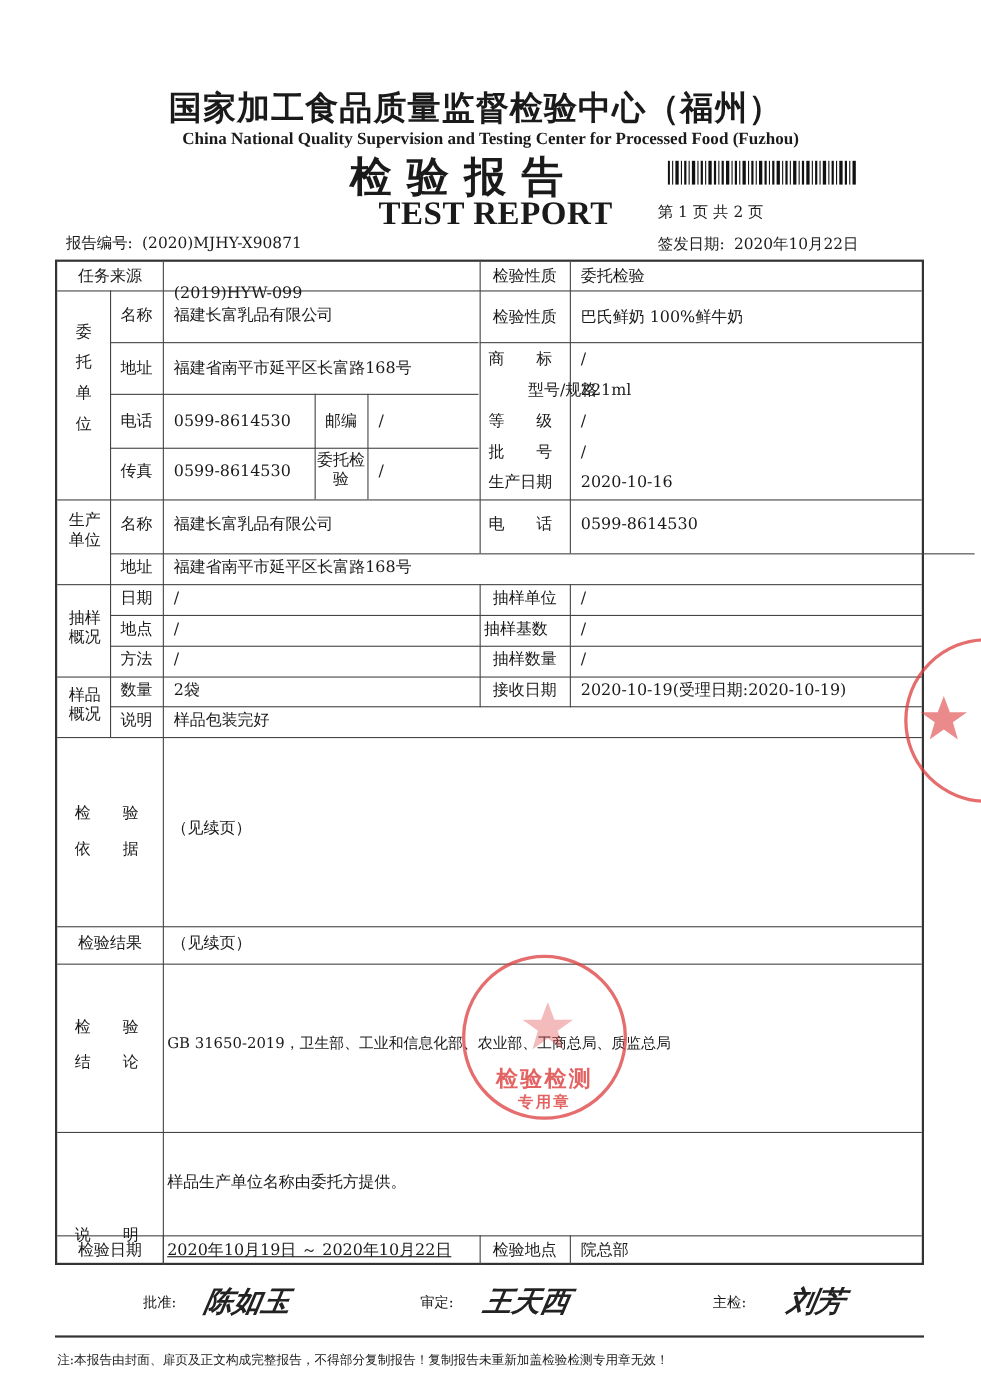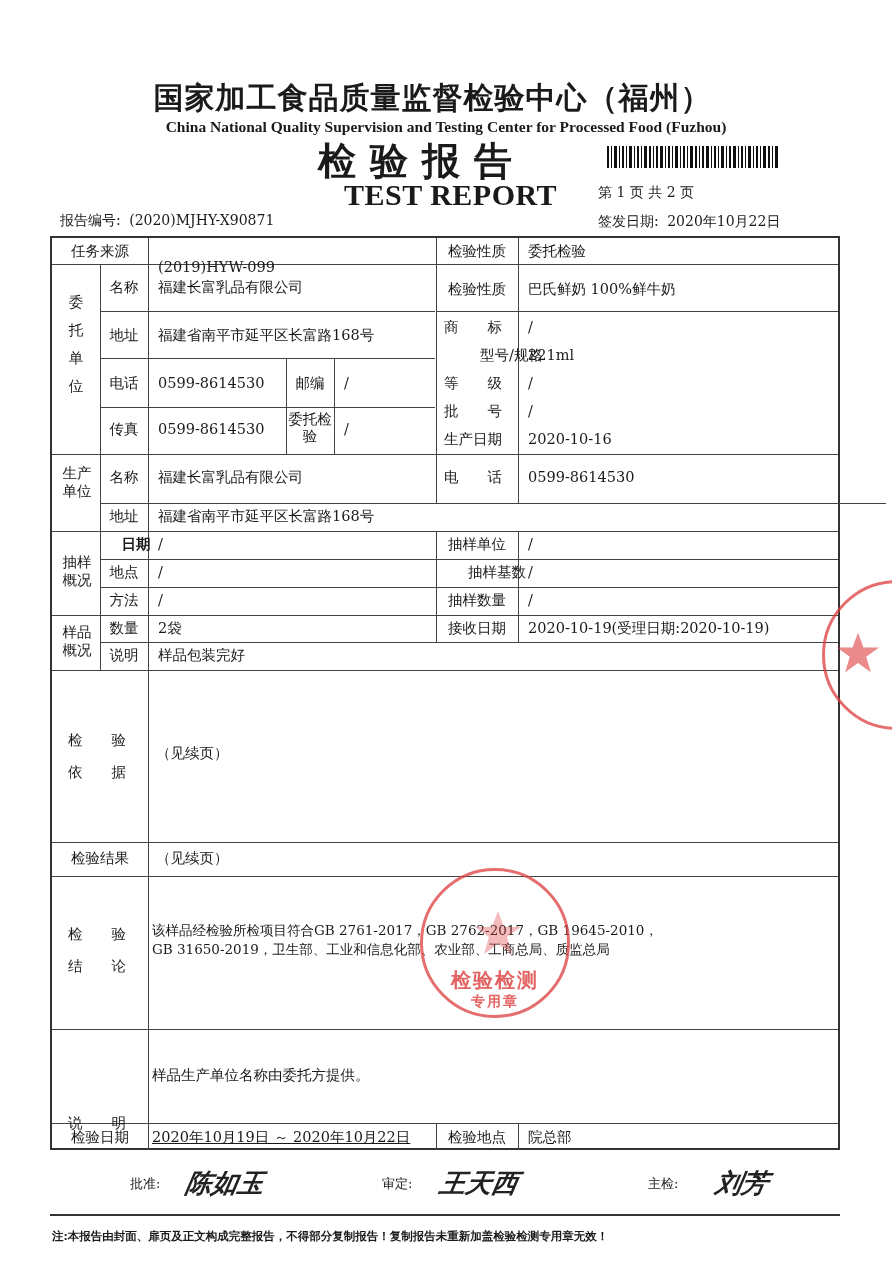--- a/index.html
+++ b/index.html
@@ -18,21 +18,21 @@
   .tbl { position:absolute; left:50px; top:236px; width:790px; height:914px; border:2px solid #333; box-sizing:border-box; }
   .line-h, .line-v { position:absolute; background:#444; }
   .line-h { height:1.3px; }
   .line-v { width:1.3px; }
   .cell { position:absolute; font-size:14.5px; line-height:18px; white-space:nowrap; }
   .lbl { text-align:center; }
   .vert { width:20px; text-align:center; font-size:14.5px; line-height:28px; white-space:normal; }
   .sig { font-family:"DejaVu Serif", serif; font-size:13px; }
   .signature { font-family:"DejaVu Serif", serif; font-style:italic; font-size:26px; font-weight:bold; color:#222; transform:skewX(-10deg); }
   .footer-rule { left:50px; top:1214px; width:790px; height:2px; background:#333; }
-  .footer-note { left:52px; top:1229px; font-size:11.5px; font-weight:bold; }
+  .footer-note { left:52px; top:1229px; font-size:11.5px; font-weight:normal; }
 
   .seal { position:absolute; border-radius:50%; border:3px solid rgba(220,60,60,0.75); box-sizing:border-box; color:rgba(220,60,60,0.75); pointer-events:none; }
   .seal-text { position:absolute; width:100%; text-align:center; font-weight:bold; color:rgba(220,60,60,0.8); }
 </style>
 </head>
 <body>
 
 <div class="abs title-cn">国家加工食品质量监督检验中心（福州）</div>
 <div class="abs title-en">China National Quality Supervision and Testing Center for Processed Food (Fuzhou)</div>
 <div class="abs report-cn">检验报告</div>
@@ -164,29 +164,29 @@
 
   <div class="cell vert" style="left:8px;top:226px;width:34px;line-height:18px;">生产单位</div>
   <div class="cell lbl" style="left:48px;width:48px;top:230px;">名称</div>
   <div class="cell" style="left:106px;top:230px;">福建长富乳品有限公司</div>
   <div class="cell" style="left:392px;top:230px;">电　　话</div>
   <div class="cell" style="left:476px;top:230px;">0599-8614530</div>
   <div class="cell lbl" style="left:48px;width:48px;top:269px;">地址</div>
   <div class="cell" style="left:106px;top:269px;">福建省南平市延平区长富路168号</div>
 
   <div class="cell vert" style="left:8px;top:315px;width:34px;line-height:18px;">抽样概况</div>
-  <div class="cell lbl" style="left:60px;width:48px;top:297px;font-weight:bold;">日期</div>
+  <div class="cell lbl" style="left:48px;width:48px;top:297px;">日期</div>
   <div class="cell" style="left:106px;top:297px;">/</div>
   <div class="cell lbl" style="left:48px;width:48px;top:325px;">地点</div>
   <div class="cell" style="left:106px;top:325px;">/</div>
   <div class="cell lbl" style="left:48px;width:48px;top:353px;">方法</div>
   <div class="cell" style="left:106px;top:353px;">/</div>
   <div class="cell lbl" style="left:384px;width:82px;top:297px;">抽样单位</div>
   <div class="cell" style="left:476px;top:297px;">/</div>
-  <div class="cell lbl" style="left:404px;width:82px;top:325px;">抽样基数</div>
+  <div class="cell lbl" style="left:376px;width:82px;top:325px;">抽样基数</div>
   <div class="cell" style="left:476px;top:325px;">/</div>
   <div class="cell lbl" style="left:384px;width:82px;top:353px;">抽样数量</div>
   <div class="cell" style="left:476px;top:353px;">/</div>
 
   <div class="cell vert" style="left:8px;top:385px;width:34px;line-height:18px;">样品概况</div>
   <div class="cell lbl" style="left:48px;width:48px;top:381px;">数量</div>
   <div class="cell" style="left:106px;top:381px;">2袋</div>
   <div class="cell lbl" style="left:384px;width:82px;top:381px;">接收日期</div>
   <div class="cell" style="left:476px;top:381px;">2020-10-19(受理日期:2020-10-19)</div>
   <div class="cell lbl" style="left:48px;width:48px;top:408px;">说明</div>
@@ -194,21 +194,20 @@
 
   <div class="cell" style="left:16px;top:486px;white-space:pre;line-height:32px;">检　　验
 依　　据</div>
   <div class="cell" style="left:104px;top:506px;">（见续页）</div>
 
   <div class="cell lbl" style="left:0;width:96px;top:611px;">检验结果</div>
   <div class="cell" style="left:104px;top:611px;">（见续页）</div>
 
   <div class="cell" style="left:16px;top:680px;white-space:pre;line-height:32px;">检　　验
 结　　论</div>
-  <div class="cell" style="left:100px;top:683px;font-size:13.5px;">该样品经检验所检项目符合GB 2761-2017，GB 2762-2017，GB 19645-2010，</div>
   <div class="cell" style="left:100px;top:702px;font-size:13.5px;">GB 31650-2019，卫生部、工业和信息化部、农业部、工商总局、质监总局</div>
 
   <div class="cell" style="left:16px;top:828px;margin-top:48px;">说　　明</div>
   <div class="cell" style="left:100px;top:828px;">样品生产单位名称由委托方提供。</div>
 
   <div class="cell lbl" style="left:0;width:96px;top:890px;">检验日期</div>
   <div class="cell" style="left:100px;top:890px;text-decoration:underline;">2020年10月19日 ～ 2020年10月22日</div>
   <div class="cell lbl" style="left:384px;width:82px;top:890px;">检验地点</div>
   <div class="cell" style="left:476px;top:890px;">院总部</div>
 </div>

